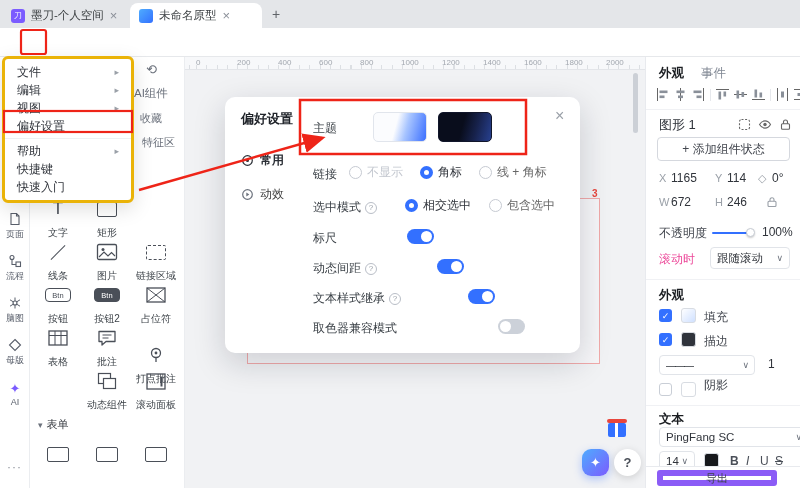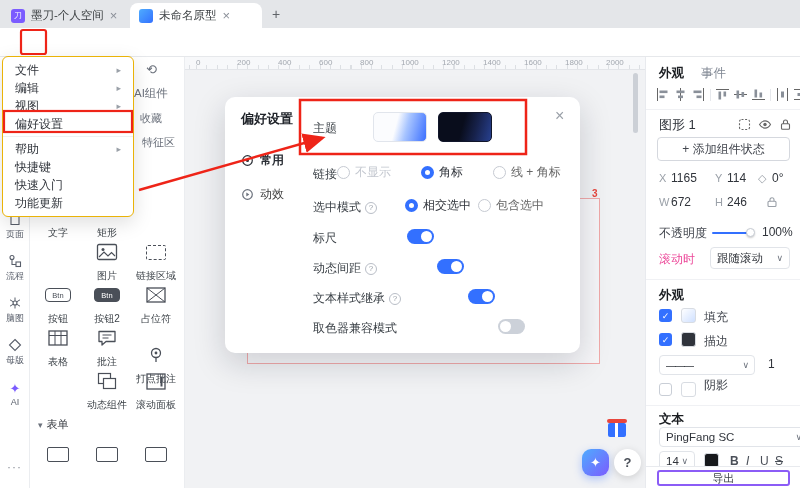--- a/index.html
+++ b/index.html
@@ -45,21 +45,21 @@
 .opt{font-size:12px;color:#666;display:flex;align-items:center;gap:5px}
 .rd{width:13px;height:13px;border-radius:50%;border:1.5px solid #c6cad2;background:#fff;flex:0 0 auto}
 .rd.sel{border:4px solid #3370ff}
 .tg{width:27px;height:15px;border-radius:8px;position:relative;display:inline-block}
 .tg.on{background:#3370ff}.tg.off{background:#ccd1d9}
 .tg i{position:absolute;top:2px;width:11px;height:11px;border-radius:50%;background:#fff}
 .tg.on i{right:2px}.tg.off i{left:2px}
 .info{display:inline-flex;width:12px;height:12px;border:1px solid #b9bec7;border-radius:50%;font-size:8px;color:#9aa0a8;align-items:center;justify-content:center;margin-left:4px}
 .tcard{width:54px;height:30px;border-radius:5px;border:1px solid #e1e5ec}
 
-.menu{position:absolute;left:2px;top:56px;width:132px;background:#fff;border:1px solid #eab308;border-radius:6px;box-shadow:0 6px 20px rgba(0,0,0,.13);padding:4px 0;z-index:40}
+.menu{position:absolute;left:2px;top:56px;width:132px;background:#fff;border:3px solid #eab308;border-radius:6px;box-shadow:0 6px 20px rgba(0,0,0,.13);padding:4px 0;z-index:40}
 .menu-item{height:18px;display:flex;align-items:center;justify-content:space-between;padding:0 12px;font-size:12px;color:#30343b}
 .menu-item .sub{color:#9aa0a8;font-size:9px}
 .mdiv{height:1px;background:#eef0f2;margin:3px 0}
 
 .inspector{position:absolute;left:645px;top:57px;width:155px;height:431px;background:#fff;border-left:1px solid #e8eaee;font-size:12px}
 .hline{position:absolute;left:0;width:155px;height:1px;background:#f0f1f4}
 .klabel{color:#9aa0a8;font-size:11px}
 .kval{color:#30343b;font-size:12px}
 .cb{width:13px;height:13px;border-radius:3px;display:inline-flex;align-items:center;justify-content:center;font-size:9px;color:#fff}
 .cb.on{background:#3370ff}
@@ -219,20 +219,26 @@
         </div>
       <span class="cap">文字</span>
     </div>
     <div class="cell" style="left:53px;top:140px">
       <div class="ibox">
           <span class="shape-rect"></span>
         </div>
       <span class="cap">矩形</span>
     </div>
 
+    <div class="cell" style="left:4px;top:183px">
+      <div class="ibox">
+          <span class="shape-line"></span>
+        </div>
+      <span class="cap">线条</span>
+    </div>
     <div class="cell" style="left:53px;top:183px">
       <div class="ibox">
         <svg width="22" height="18" viewBox="0 0 22 18">
             <rect x="1.5" y="1.5" width="19" height="15" rx="1.5" fill="none" stroke="#4a4f58" stroke-width="1.3"></rect>
             <circle cx="7" cy="6.5" r="1.5" fill="#4a4f58"></circle>
             <path d="M3 14l5-5 4 4 3.5-3.5 3.5 3.5" fill="none" stroke="#4a4f58" stroke-width="1.2"></path>
           </svg>
       </div>
       <span class="cap">图片</span>
     </div>
@@ -388,41 +394,41 @@
       <span>动效</span>
     </div>
 
     
     <span class="abs mlabel" style="left:88px;top:23px">主题</span>
     <div class="abs tcard" style="left:148px;top:15px;background:linear-gradient(105deg,#fbfcfe 0%,#fbfcfe 42%,#a7c4ff 62%,#3b6fff 100%)"></div>
     <div class="abs tcard" style="left:213px;top:15px;border-color:#11162b;background:linear-gradient(105deg,#090d1c 0%,#090d1c 45%,#17224c 70%,#27408f 100%)"></div>
 
     
     <span class="abs mlabel" style="left:88px;top:69px">链接</span>
-    <div class="abs flex" style="left:112px;top:67px;gap:30px">
+    <div class="abs flex" style="left:124px;top:67px;gap:17px">
       <span class="opt" style="color:#c3c7cf">
           <span class="rd"></span>
           <span>不显示</span>
         </span>
       <span class="opt" style="color:#30343b">
           <span class="rd sel"></span>
           <span>角标</span>
         </span>
       <span class="opt">
           <span class="rd"></span>
           <span>线 + 角标</span>
         </span>
     </div>
 
     
     <span class="abs mlabel flex" style="left:88px;top:102px">
         <span>选中模式</span>
         <span class="info">?</span>
       </span>
-    <div class="abs flex" style="left:180px;top:100px;gap:7px">
+    <div class="abs flex" style="left:180px;top:100px;gap:18px">
       <span class="opt" style="color:#30343b">
           <span class="rd sel"></span>
           <span>相交选中</span>
         </span>
       <span class="opt">
           <span class="rd"></span>
           <span>包含选中</span>
         </span>
     </div>
 
@@ -600,21 +606,21 @@
         </svg>
       <svg width="12" height="10" viewBox="0 0 12 10">
           <path d="M0 1h12M0 4h12M0 7h12M0 10h12" stroke="#8a9099"></path>
         </svg>
       <svg width="12" height="10" viewBox="0 0 12 10">
           <path d="M0 1h12M6 3v7M3.5 5.5L6 3l2.5 2.5" fill="none" stroke="#8a9099"></path>
         </svg>
     </div>
 
     <div class="abs" style="left:0;top:409px;width:155px;height:22px;background:#fff;border-top:1px solid #e8eaee">
-      <div class="abs flex" style="left:11px;top:3px;width:133px;height:16px;border:2px solid #8b5cf6;border-radius:3px;justify-content:center;font-size:11px;color:#3c4248">导出</div>
+      <div class="abs flex" style="left:11px;top:3px;width:120px;height:16px;border:6px solid #8b5cf6;border-radius:3px;justify-content:center;font-size:11px;color:#3c4248">导出</div>
     </div>
   </div>
 
   <div class="menu">
     <div class="menu-item">
       <span>文件</span>
       <span class="sub">▸</span>
     </div>
     <div class="menu-item">
       <span>编辑</span>
@@ -631,23 +637,20 @@
     <div class="mdiv"></div>
     <div class="menu-item">
       <span>帮助</span>
       <span class="sub">▸</span>
     </div>
     <div class="menu-item">
       <span>快捷键</span>
     </div>
     <div class="menu-item">
       <span>快速入门</span>
-    </div>
-    <div class="menu-item">
-      <span>功能更新</span>
     </div>
   </div>
 
   <svg class="abs" style="left:0;top:0;z-index:60;pointer-events:none" width="800" height="488">
     <defs>
       <marker id="ah" markerWidth="9" markerHeight="8" refX="7.5" refY="4" orient="auto">
         <path d="M0 0L9 4L0 8z" fill="#ee2418"></path>
       </marker>
     </defs>
     <rect x="21" y="30" width="25" height="24" rx="2" fill="none" stroke="#ee2418" stroke-width="2.2"></rect>

